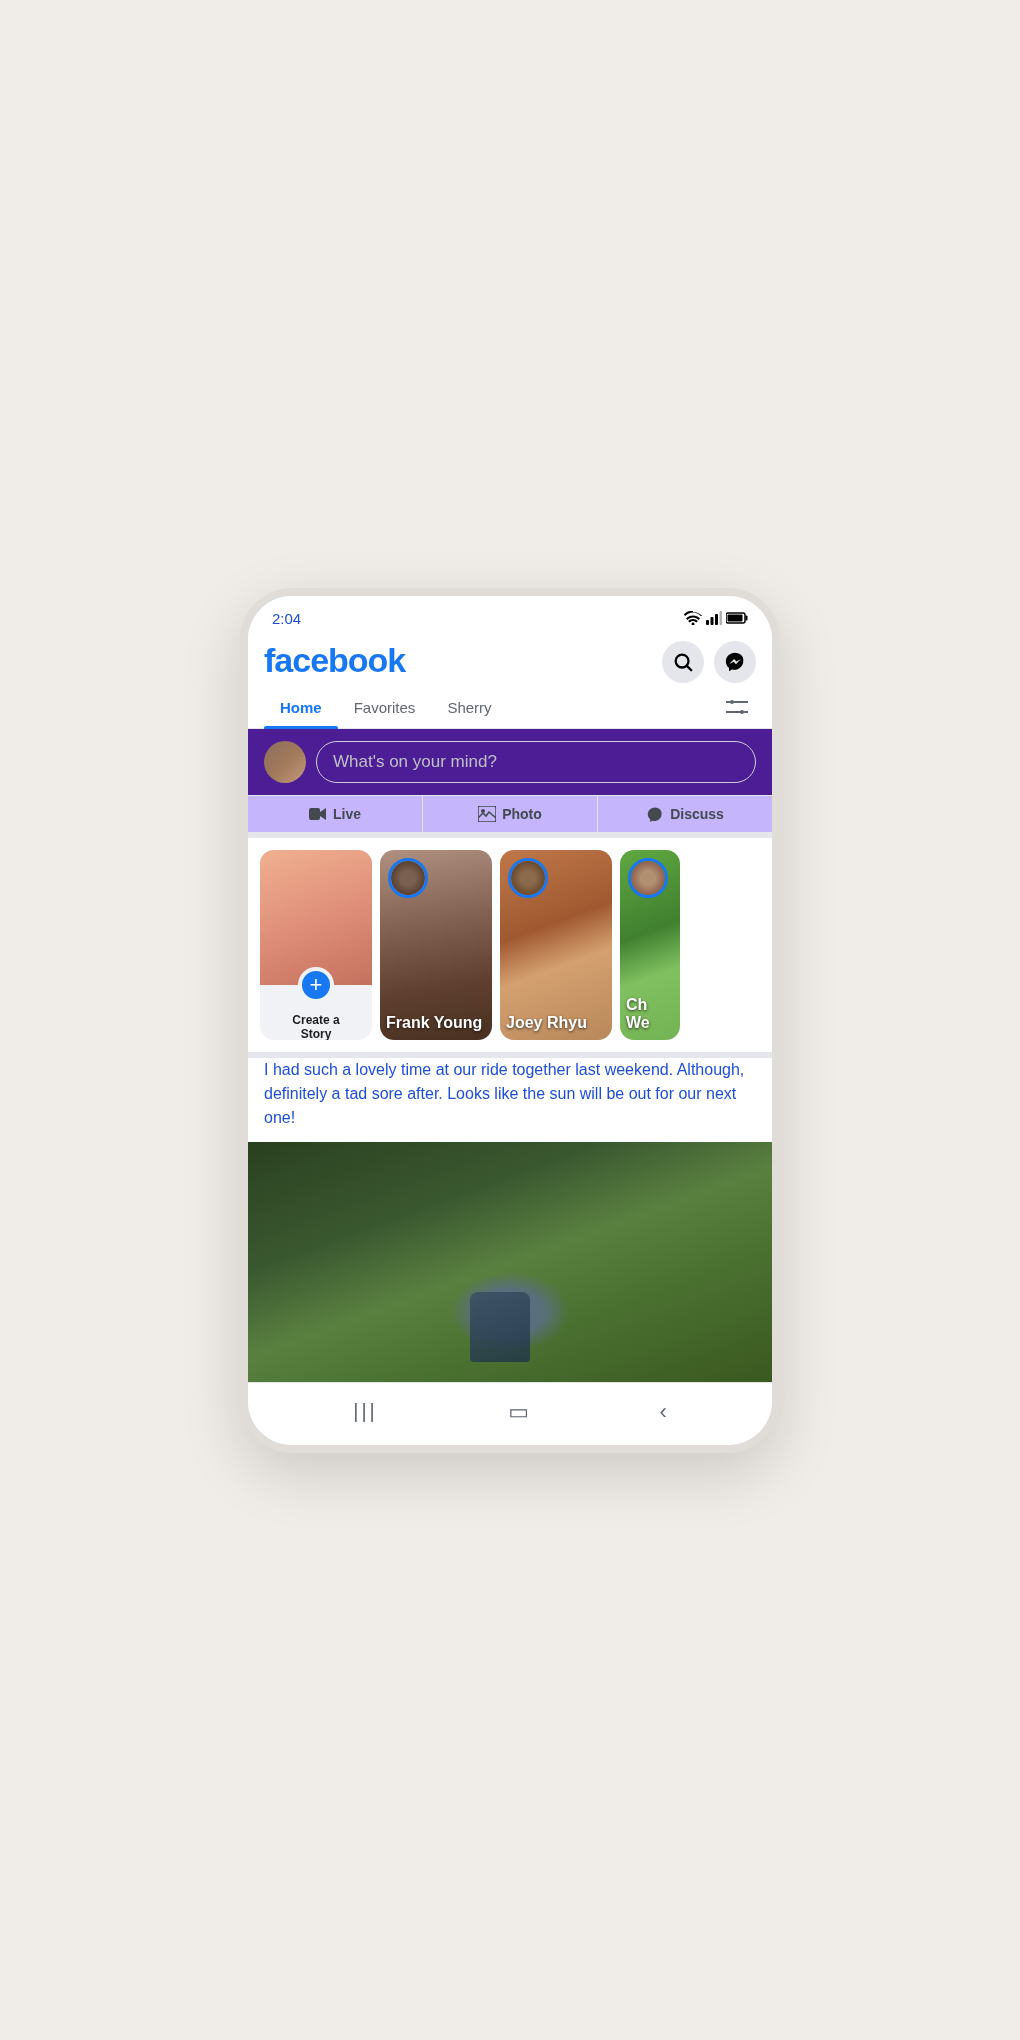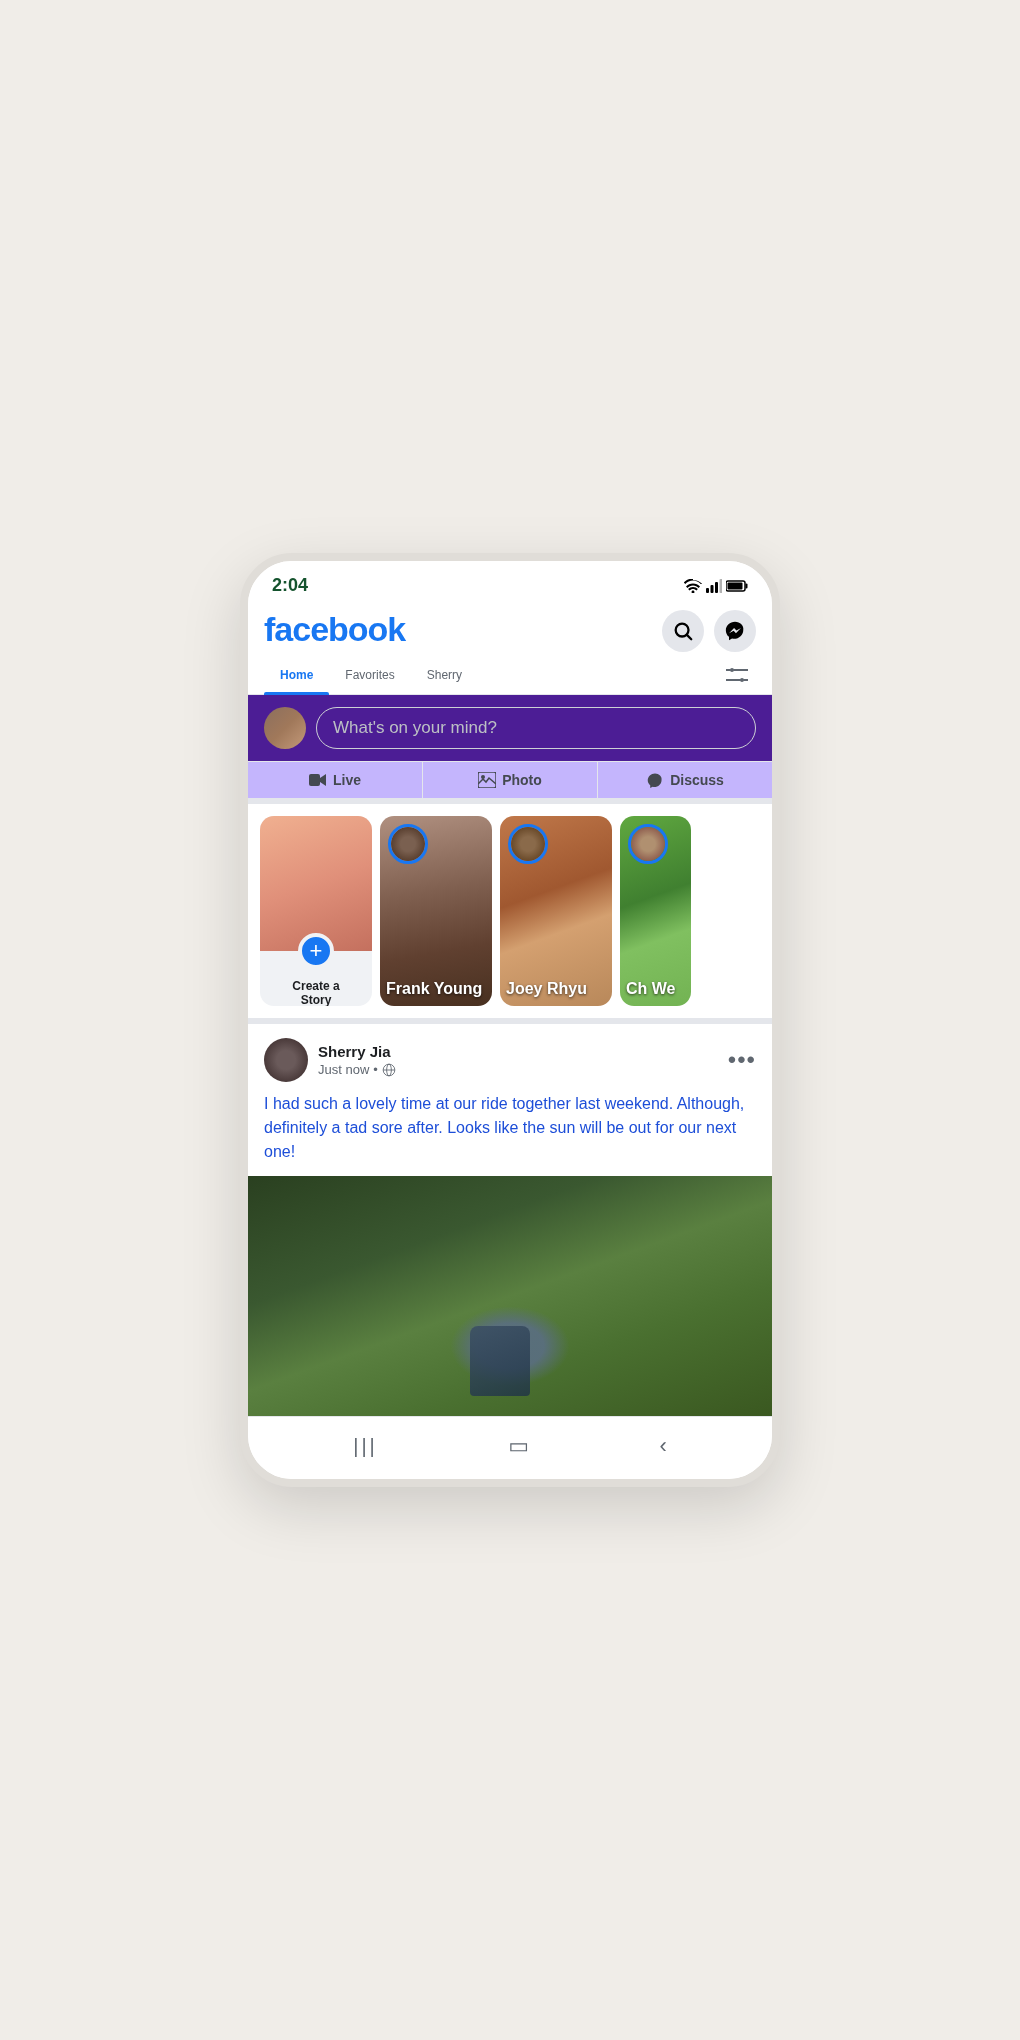--- a/index.html
+++ b/index.html
@@ -25,23 +25,23 @@
 
     
     .status-bar {
       display: flex;
       justify-content: space-between;
       align-items: center;
       padding: 14px 24px 8px;
       background: #fff;
     }
     .status-time {
-      font-size: 18px;
-      font-weight: 700;
-      color: #14532d;
+      font-size: 15px;
+      font-weight: 400;
+      color: #1d4ed8;
     }
     .status-icons {
       display: flex;
       align-items: center;
       gap: 4px;
     }
 
     
     .app-header {
       background: #fff;
@@ -81,21 +81,21 @@
     .nav-tabs {
       display: flex;
       align-items: center;
       padding: 0 16px;
       background: #fff;
       border-bottom: 1px solid #e4e6eb;
       margin-top: 4px;
     }
     .nav-tab {
       padding: 12px 16px;
-      font-size: 12px;
+      font-size: 15px;
       color: #606770;
       cursor: pointer;
       position: relative;
       font-weight: 500;
     }
     .nav-tab.active {
       color: #1877f2;
       font-weight: 600;
     }
     .nav-tab.active::after {
@@ -473,47 +473,31 @@
     </div>
 
     <div class="story-card story-user">
       <div class="story-bg-joey"></div>
       <div class="story-avatar-ring">
         <div class="story-avatar-inner story-avatar-joey"></div>
       </div>
       <div class="story-name">Joey Rhyu</div>
     </div>
 
-    <div class="story-card story-user" style="width:71px;">
+    <div class="story-card story-user" style="width:60px;">
       <div class="story-bg-ch" style="width:112px;"></div>
       <div class="story-avatar-ring">
         <div class="story-avatar-inner story-avatar-ch"></div>
       </div>
       <div class="story-name">Ch We</div>
     </div>
 
   </div>
 
   <div class="feed-post">
-    <div class="post-header">
-      <div class="post-avatar"></div>
-      <div class="post-user-info">
-        <div class="post-username">Sherry Jia</div>
-        <div class="post-meta">
-          <span>Just now</span>
-          <span>•</span>
-          <svg width="14" height="14" viewBox="0 0 24 24" fill="#606770">
-            <circle cx="12" cy="12" r="10" stroke="#606770" stroke-width="1.5" fill="none"></circle>
-            <ellipse cx="12" cy="12" rx="4" ry="10" stroke="#606770" stroke-width="1.5" fill="none"></ellipse>
-            <line x1="2" y1="12" x2="22" y2="12" stroke="#606770" stroke-width="1.5"></line>
-          </svg>
-        </div>
-      </div>
-      <div class="post-more">•••</div>
-    </div>
 
     <div class="post-content">I had such a lovely time at our ride together last weekend. Although, definitely a tad sore after. Looks like the sun will be out for our next one!</div>
 
     <div class="post-image">
 
       <div style="position:absolute;top:0;left:0;right:0;bottom:0;background:linear-gradient(160deg,#2a4020 0%,#3a5830 30%,#5a8040 50%,#4a7030 70%,#3a5820 100%);"></div>
       <div style="position:absolute;bottom:30px;left:50%;transform:translateX(-50%);width:120px;height:80px;background:radial-gradient(ellipse,rgba(90,110,130,0.9) 40%,transparent 70%);border-radius:50%;"></div>
       <div style="position:absolute;bottom:20px;left:48%;transform:translateX(-50%);width:60px;height:70px;background:linear-gradient(160deg,rgba(60,80,100,0.9),rgba(30,50,70,0.8));border-radius:8px 8px 4px 4px;"></div>
     </div>
   </div>

